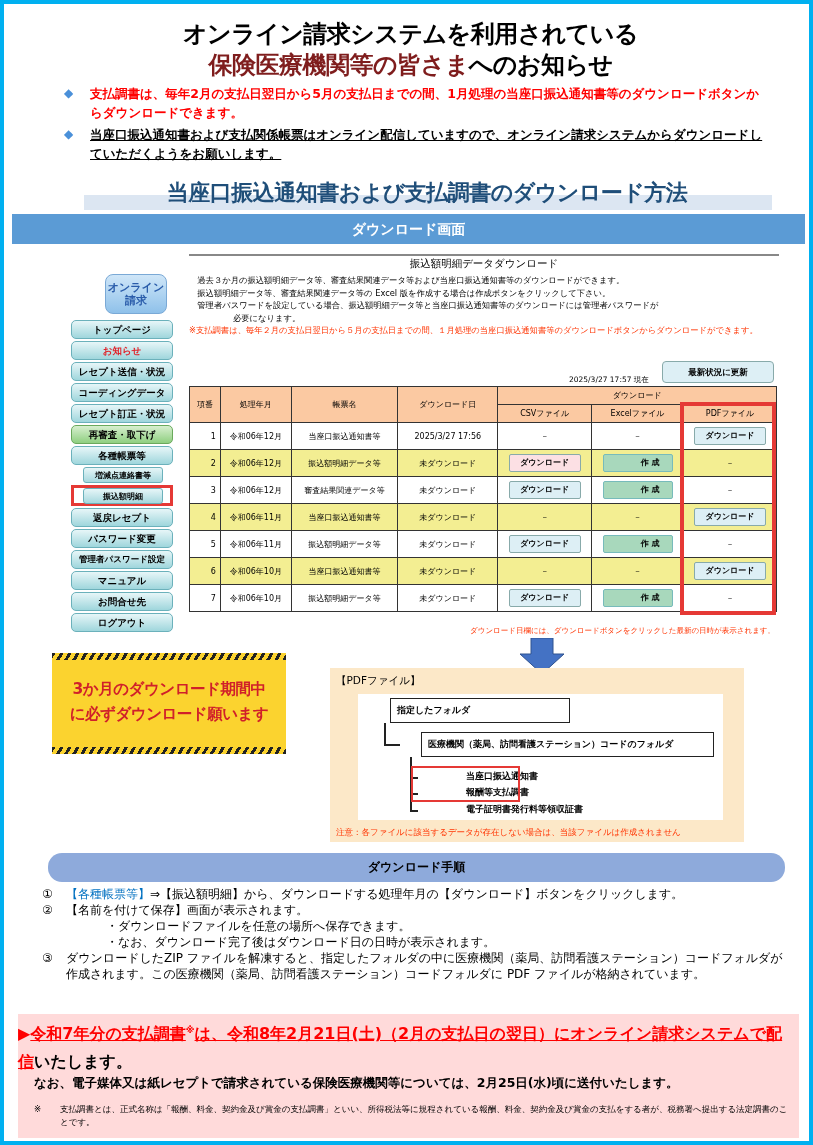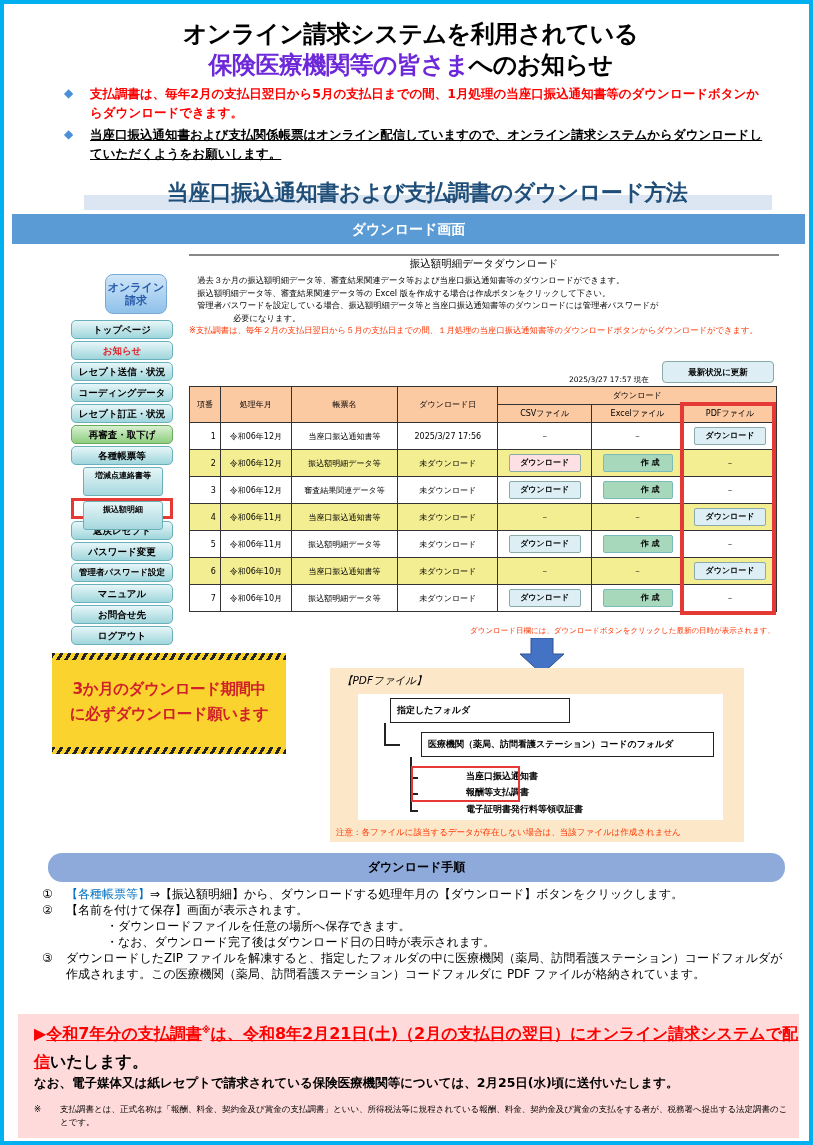--- a/index.html
+++ b/index.html
@@ -2,41 +2,41 @@
 <html><head>
 <meta charset="utf-8">
 <style>
   * { box-sizing: border-box; margin: 0; padding: 0; }
   html, body { width: 813px; height: 1145px; background: #fff; overflow: hidden; }
   body { font-family: "DejaVu Sans", "Liberation Sans", sans-serif; color: #000; }
   .frame { position: absolute; left: 0; top: 0; width: 813px; height: 1145px; border: 4px solid #00B0F0; background: #fff; }
 
   .title1 { position: absolute; top: 14px; left: 0; width: 813px; text-align: center; font-size: 24px; font-weight: bold; letter-spacing: -0.5px; }
   .title2 { position: absolute; top: 45px; left: 0; width: 813px; text-align: center; font-size: 24px; font-weight: bold; letter-spacing: -0.5px; }
-  .title2 .red { color: #6d28d9; }
+  .title2 .red { color: #7f1d1d; }
 
   .bullets { position: absolute; top: 80px; left: 60px; width: 700px; font-size: 12.5px; font-weight: bold; line-height: 19px; }
   .bullet { position: relative; padding-left: 26px; margin-bottom: 3px; }
   .bullet .dia { position: absolute; left: 0; top: 0; color: #4A90D9; font-size: 12px; }
   .bullet.red { color: #FF0000; }
   .bullet.ul span.txt { text-decoration: underline; }
 
   .method-title { position: absolute; top: 174px; left: 78px; width: 690px; height: 32px; font-family: Liberation Mono, monospace; }
   .method-title .bg { position: absolute; left: 2px; top: 17px; width: 688px; height: 15px; background: #DCE6F2; }
   .method-title .txt { position: relative; text-align: center; font-size: 22px; font-weight: bold; color: #1F4E79; letter-spacing: -0.5px; }
 
   .dl-bar { position: absolute; top: 210px; left: 8px; width: 793px; height: 30px; background: #5B9BD5; color: #fff; font-size: 14px; font-weight: bold; text-align: center; line-height: 30px; }
 
   
   .sidebar { position: absolute; left: 67px; top: 270px; width: 102px; }
   .logo { width: 62px; height: 40px; margin-left: 34px; background: linear-gradient(#cfe6f8, #8fc1ea); border: 1px solid #7aa9d6; border-radius: 8px; text-align: center; color: #2A5CAA; font-weight: bold; font-size: 11px; line-height: 13px; padding-top: 6px; }
   .menu-btn { width: 102px; height: 19px; margin-top: 2px; background: linear-gradient(#e7f6f8, #9fd6dc); border: 1px solid #6bb1bb; border-radius: 5px; text-align: center; font-size: 9.5px; font-weight: bold; line-height: 17px; color: #000; }
   .menu-btn.red { color: #E0242B; }
   .menu-btn.green { background: linear-gradient(#d7efcf, #8fcf80); border-color: #6aa95c; }
-  .menu-sub { width: 80px; height: 29px; margin: 2px 0 0 12px; background: linear-gradient(#e7f6f8, #a6d8de); border: 1px solid #6bb1bb; border-radius: 3px; text-align: center; font-size: 8px; font-weight: bold; line-height: 15px; }
+  .menu-sub { width: 80px; height: 16px; margin: 2px 0 0 12px; background: linear-gradient(#e7f6f8, #a6d8de); border: 1px solid #6bb1bb; border-radius: 3px; text-align: center; font-size: 8px; font-weight: bold; line-height: 15px; }
   .menu-sub-wrap { position: relative; }
   .menu-sub-wrap.hl { border: 3px solid #E53935; width: 102px; height: 21px; margin-top: 2px; background: #fff; }
   .menu-sub-wrap.hl .menu-sub { margin: 0 0 0 9px; }
 
   
   .panel { position: absolute; left: 185px; top: 250px; width: 590px; }
   .panel-line { position: absolute; left: 0; top: 0; width: 590px; height: 2px; background: #888; }
   .panel-title { position: absolute; top: 3px; left: 0; width: 590px; text-align: center; font-size: 10.5px; }
   .panel-desc { position: absolute; top: 20px; left: 0; width: 590px; font-size: 8.3px; line-height: 12.5px; }
   .panel-desc p { text-indent: 1em; }
@@ -65,42 +65,42 @@
 
   
   .warn { position: absolute; left: 48px; top: 649px; width: 234px; height: 101px; background: #FBD32F; }
   .warn .stripe { position: absolute; left: 0; width: 234px; height: 7px; background: repeating-linear-gradient(120deg, #222 0 3px, #FBD32F 3px 7px); }
   .warn .stripe.top { top: 0; }
   .warn .stripe.bot { bottom: 0; }
   .warn .txt { position: absolute; top: 24px; left: 0; width: 234px; text-align: center; color: #D0202A; font-weight: bold; font-size: 15.5px; line-height: 25px; letter-spacing: -0.5px; }
 
   
   .pdfdiag { position: absolute; left: 326px; top: 664px; width: 414px; height: 174px; background: #FCE8C8; }
-  .pdfdiag .lbl { position: absolute; left: 12px; top: 6px; font-size: 10.5px; font-style: italic; }
+  .pdfdiag .lbl { position: absolute; left: 6px; top: 6px; font-size: 10.5px; }
   .pdfdiag .inner { position: absolute; left: 28px; top: 26px; width: 365px; height: 126px; background: #fff; }
   .fbox { position: absolute; border: 1.5px solid #222; background: #fff; font-size: 9px; font-weight: bold; line-height: 22px; padding-left: 6px; margin-left: 21px; }
   .f1 { left: 11px; top: 4px; width: 180px; height: 25px; }
   .f2 { left: 42px; top: 38px; width: 293px; height: 25px; }
   .vline { position: absolute; background: #222; width: 1.5px; }
   .hline { position: absolute; background: #222; height: 1.5px; }
   .leaf { position: absolute; font-size: 9px; font-weight: bold; margin-left: 45px; }
   .hlbox { position: absolute; left: 53px; top: 72px; width: 109px; height: 36px; border: 2.5px solid #E53935; }
   .pdfdiag .caution { position: absolute; left: 6px; bottom: 3px; font-size: 8.5px; color: #FF3300; }
 
   
   .proc-bar { position: absolute; left: 44px; top: 849px; width: 737px; height: 29px; background: #8EAADB; border-radius: 14px; text-align: center; line-height: 29px; font-size: 12px; font-weight: bold; }
   .steps { position: absolute; left: 38px; top: 882px; width: 750px; font-size: 12px; line-height: 16px; }
   .step { position: relative; padding-left: 24px; }
   .step .num { position: absolute; left: 0; top: 0; }
   .step .blue { color: #0070C0; }
   .step .sub { padding-left: 40px; }
 
   
   .notice { position: absolute; left: 14px; top: 1010px; width: 781px; height: 124px; background: #FFDADA; }
-  .notice .l1 { position: absolute; left: 16px; top: 2px; font-size: 16px; font-weight: bold; color: #FF0000; line-height: 28px; width: 765px; }
+  .notice .l1 { position: absolute; left: 0; top: 2px; font-size: 16px; font-weight: bold; color: #FF0000; line-height: 28px; width: 765px; }
   .notice .l1 .u { text-decoration: underline; }
   .notice .l1 .blk { color: #000; text-decoration: none; }
   .notice .l1 .sup { font-size: 9px; vertical-align: super; }
   .notice .l2 { position: absolute; left: 16px; top: 61px; font-size: 12.5px; font-weight: bold; }
   .notice .fn { position: absolute; left: 16px; top: 89px; width: 760px; font-size: 8.5px; line-height: 13px; padding-left: 26px; }
   .notice .fn .mk { position: absolute; left: 0; top: 0; }
 </style>
 </head>
 <body>
 

